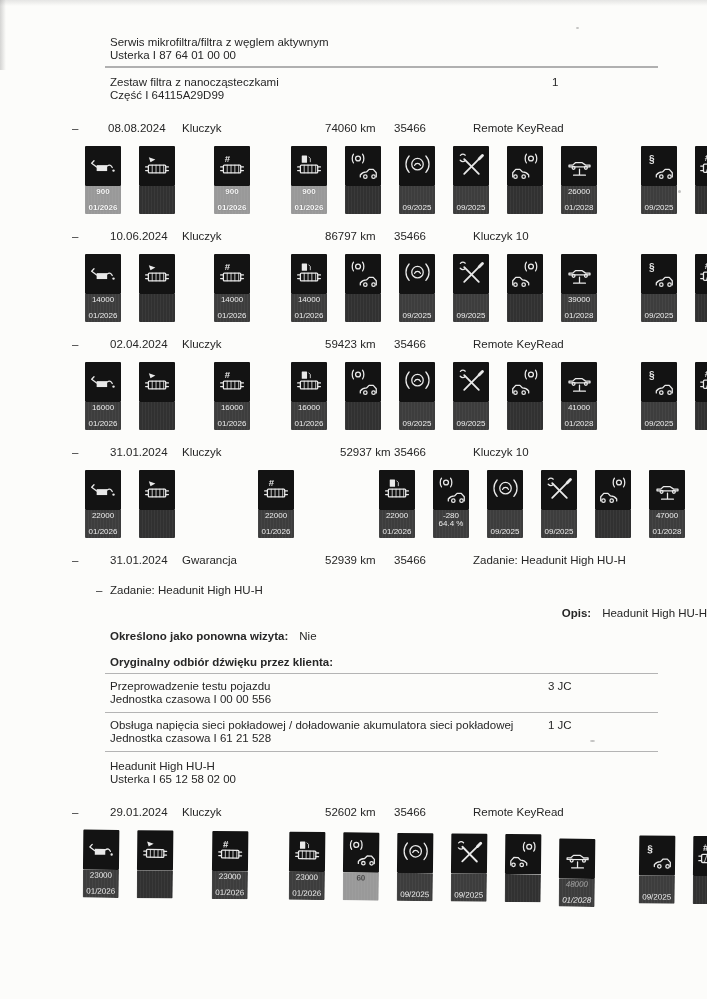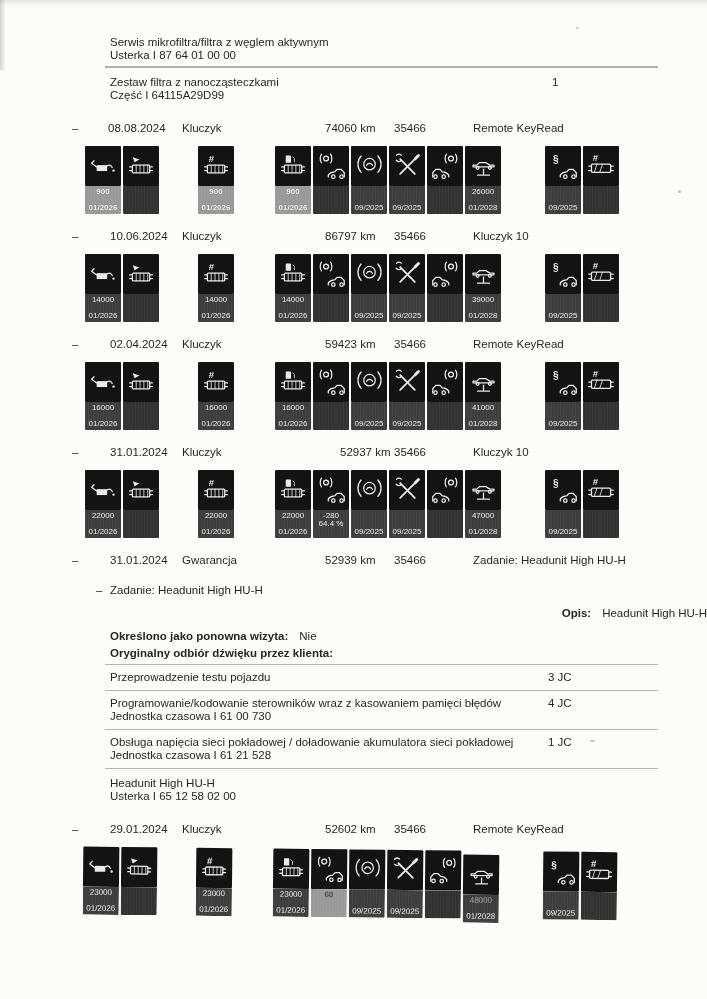--- a/index.html
+++ b/index.html
@@ -24,38 +24,38 @@
   .subhdr .dsh{position:absolute;left:-14px;}
   .kv .val{margin-left:11px;font-weight:normal;}
   
   .tasks{margin-left:105px;width:553px;border-bottom:1px solid #b4b4b4;}
   .task{position:relative;border-top:1px solid #b4b4b4;padding:6px 0 6px 5px;}
   .task .tname{width:420px;}
   .task .jc{position:absolute;left:443px;top:6px;}
   
   .trow{display:flex;margin-left:85px;}
   .tg{display:flex;}
-  .tg .tile + .tile{margin-left:2px;}
+  .tg .tile + .tile{margin-left:18px;}
   .g2{margin-left:39px;} .g3{margin-left:41px;} .g4{margin-left:44px;}
   .tile{width:36px;}
   .tt{height:40px;background:#131313;border-radius:1px;
       display:flex;align-items:center;justify-content:center;}
   .tt svg{width:31px;height:31px;display:block;}
   .tb{height:28px;display:flex;flex-direction:column;align-items:center;
       justify-content:space-between;padding:2px 0 2px 0;box-sizing:border-box;
       font-size:8px;line-height:8px;border-radius:0 0 1px 1px;
       background-image:repeating-linear-gradient(90deg,rgba(255,255,255,.045) 0 1px,rgba(0,0,0,0) 1px 3px);}
   .vd{background-color:#3d3d3d;color:#ececec;}
   .vl{background-color:#999;color:#fafafa;text-shadow:0 0 1px rgba(0,0,0,.4);font-weight:bold;}
   .vb{background-color:#313131;}
   .tv,.tv2,.td{display:block;min-height:8px;}
   .dkv{color:#4c4c4c;text-shadow:none;}
   .dim{opacity:.55;}
   .skewrow{transform:rotate(.6deg);transform-origin:40px center;margin-left:83px;}
-  .dropA{margin-top:4px;}
+  .dropA{margin-top:4px;font-style:italic;}
   
   .s{stroke:#e9e9e9;fill:none;stroke-width:1.4;stroke-linecap:round;stroke-linejoin:round;}
   .s09{stroke:#e9e9e9;fill:none;stroke-width:.9;stroke-linecap:round;}
   .s2{stroke:#e9e9e9;fill:none;stroke-width:2;stroke-linecap:round;}
   .s3{stroke:#e9e9e9;fill:none;stroke-width:3.2;stroke-linecap:round;}
   .f{fill:#e9e9e9;stroke:none;}
   .tx{fill:#e9e9e9;stroke:none;font-family:"Liberation Sans",sans-serif;font-weight:bold;}
 </style>
 </head>
 <body>
@@ -547,21 +547,21 @@
 </div>
 
 <div class="eh" style="margin-top:16px;">
   <span style="left:72px">–</span>
   <span style="left:110px">31.01.2024</span>
   <span style="left:182px">Kluczyk</span>
   <span style="left:340px">52937 km</span>
   <span style="left:394px">35466</span>
   <span style="left:473px">Kluczyk 10</span>
 </div>
-<div class="trow" style="margin-top:11px;">
+<div class="trow" style="margin-top:11px;gap:44px;">
   <div class="tg">
     <div class="tile">
         <div class="tt">
           <svg viewBox="0 0 34 34">
             <use href="#i-oil"></use>
           </svg>
         </div>
         <div class="tb vd">
           <span class="tv">22000</span>
           <span class="td">01/2026</span>
@@ -690,31 +690,27 @@
 <div class="subhdr" style="margin-top:17px;">
   <span class="dsh">–</span>
   <span>Zadanie: Headunit High HU-H</span>
 </div>
 <div class="ml kv" style="margin-top:10px;text-align:right;">
   <span class="b">Opis:</span><span class="val">Headunit High HU-H</span>
 </div>
 <div class="ml kv" style="margin-top:10px;">
   <span class="b">Określono jako ponowna wizyta:</span><span class="val">Nie</span>
 </div>
-<div class="ml b" style="margin-top:4px;">Oryginalny odbiór dźwięku przez klienta:</div>
+<div class="ml b" style="margin-top:13px;">Oryginalny odbiór dźwięku przez klienta:</div>
 
 <div class="tasks" style="margin-top:4px;">
   <div class="task">
     <div class="tname">Przeprowadzenie testu pojazdu</div>
+    <div>Jednostka czasowa I 00 00 556</div>
     <span class="jc">3 JC</span>
-  </div>
-  <div class="task">
-    <div class="tname">Programowanie/kodowanie sterowników wraz z kasowaniem pamięci błędów</div>
-    <div>Jednostka czasowa I 61 00 730</div>
-    <span class="jc">4 JC</span>
   </div>
   <div class="task">
     <div class="tname">Obsługa napięcia sieci pokładowej / doładowanie akumulatora sieci pokładowej</div>
     <div>Jednostka czasowa I 61 21 528</div>
     <span class="jc">1 JC</span>
   </div>
 </div>
 
 <div class="ml" style="margin-top:8px;">
   <div>Headunit High HU-H</div>

